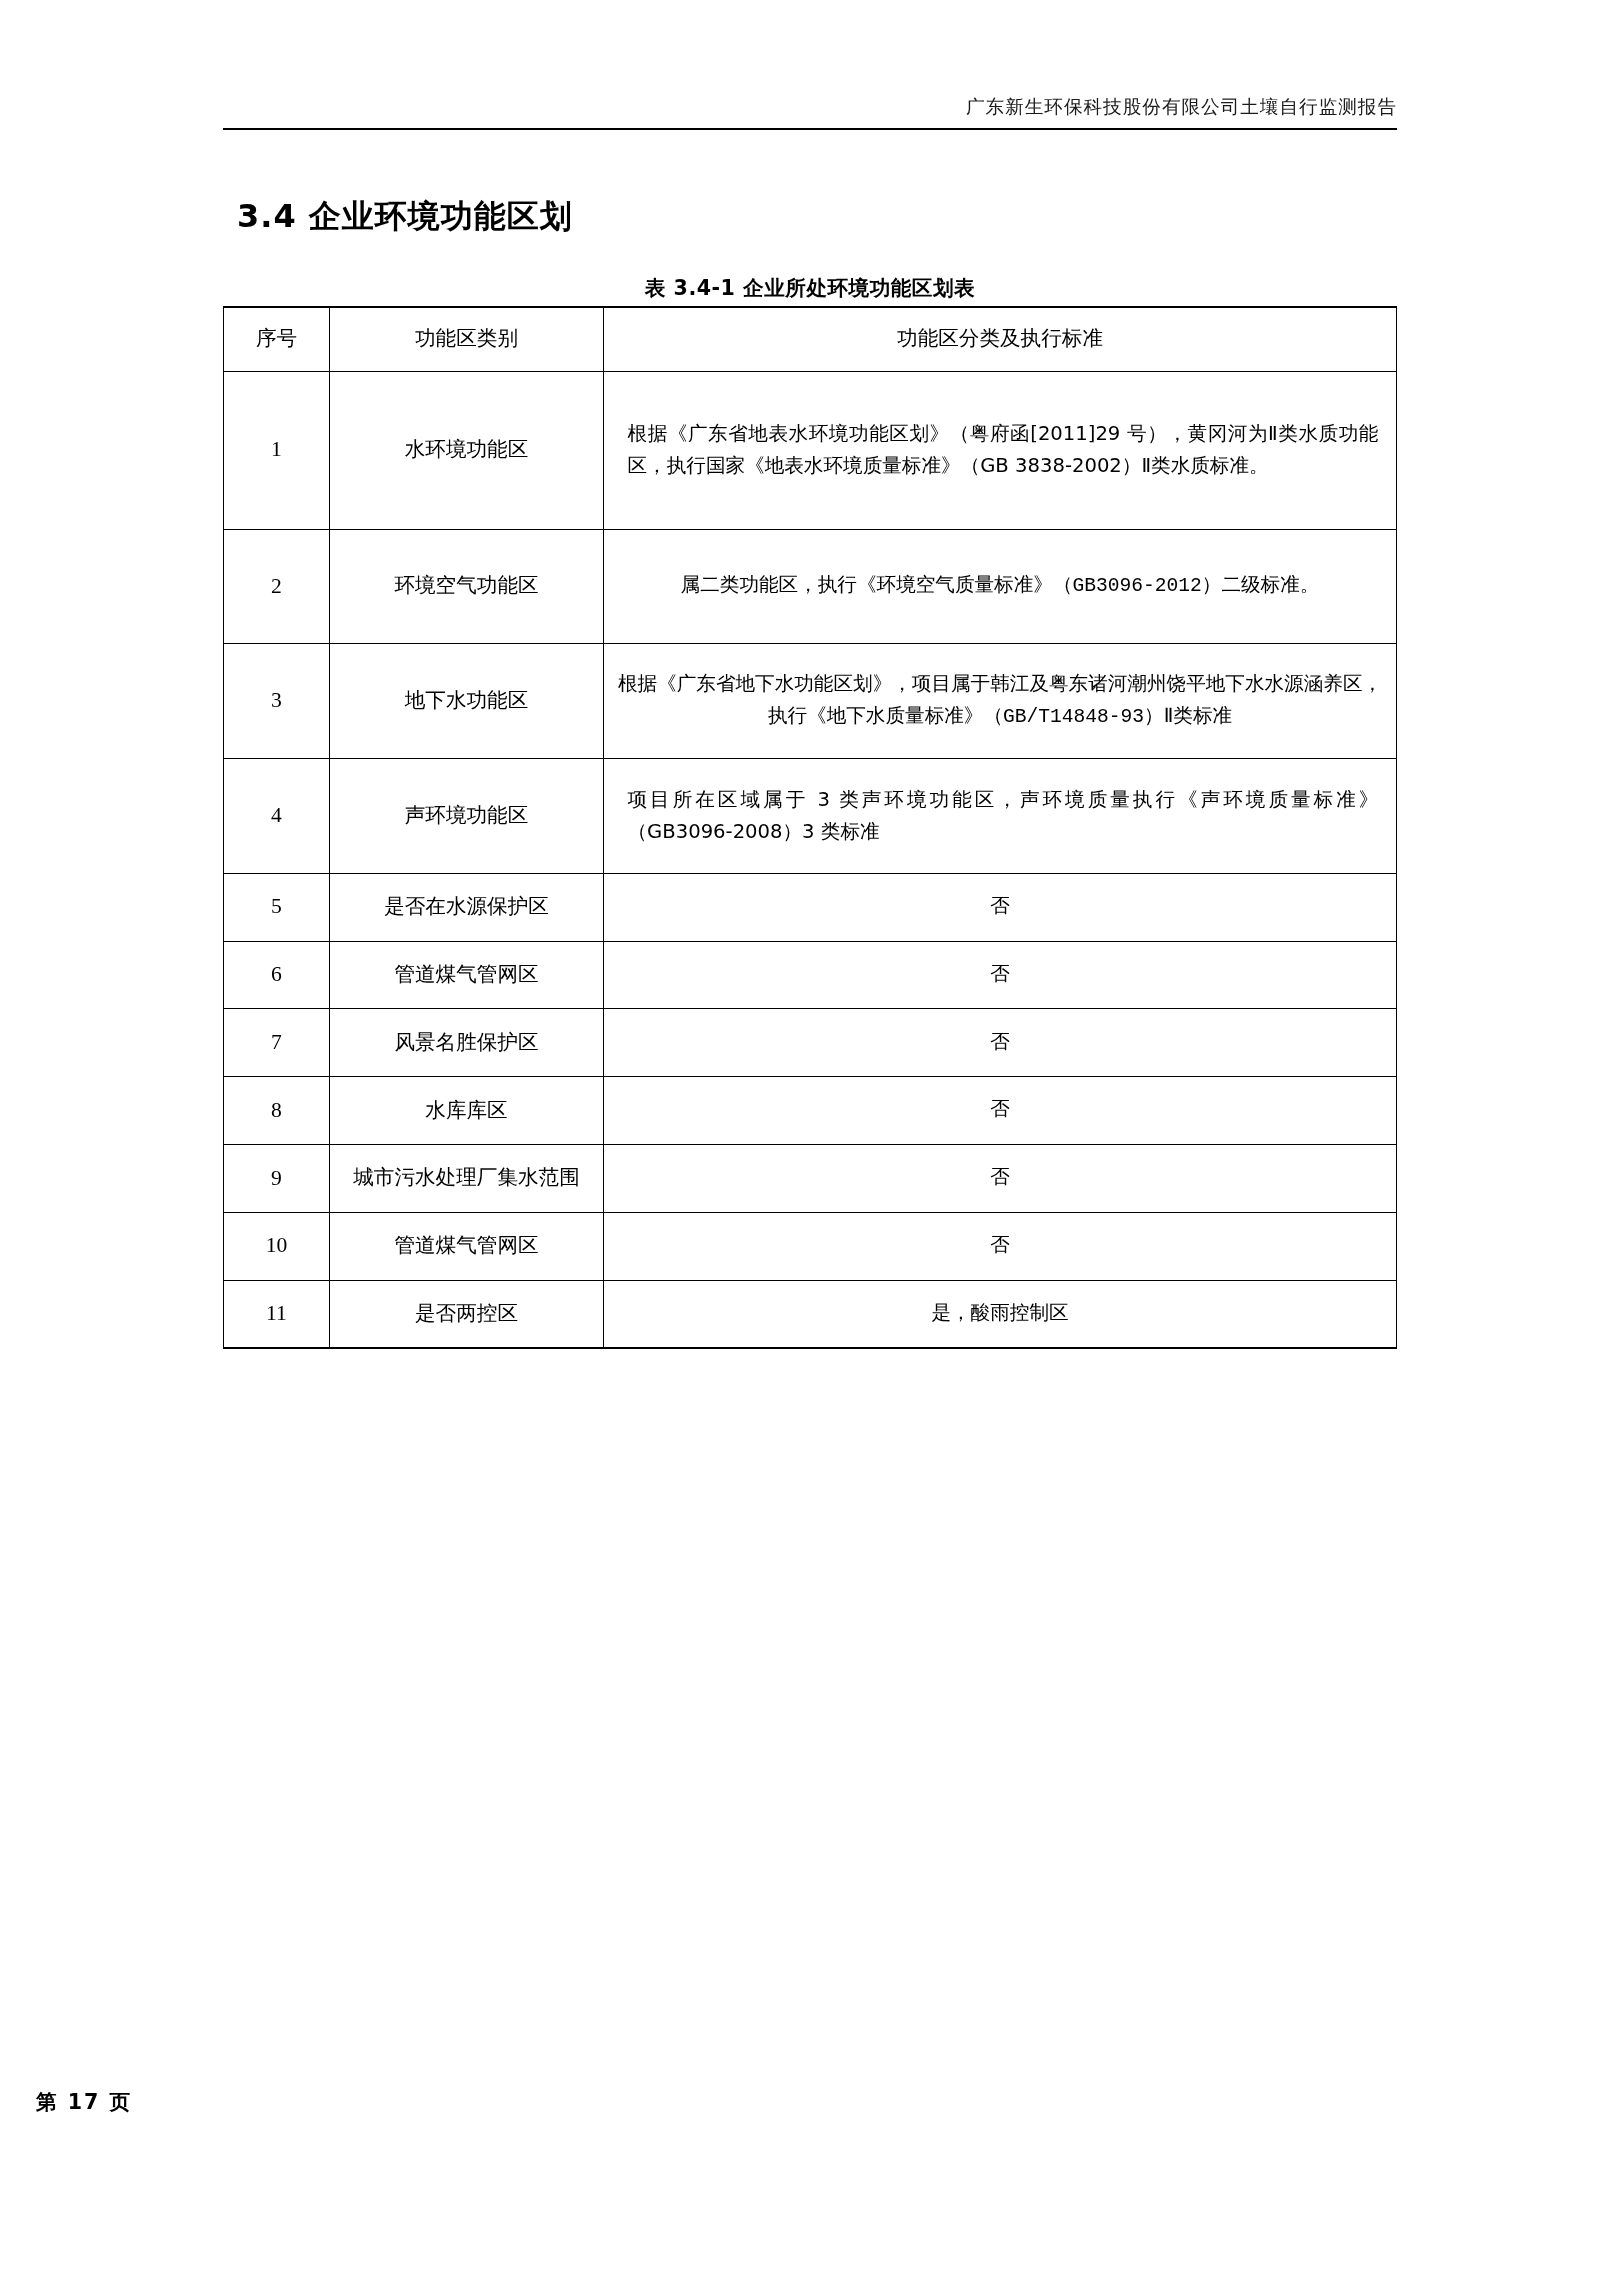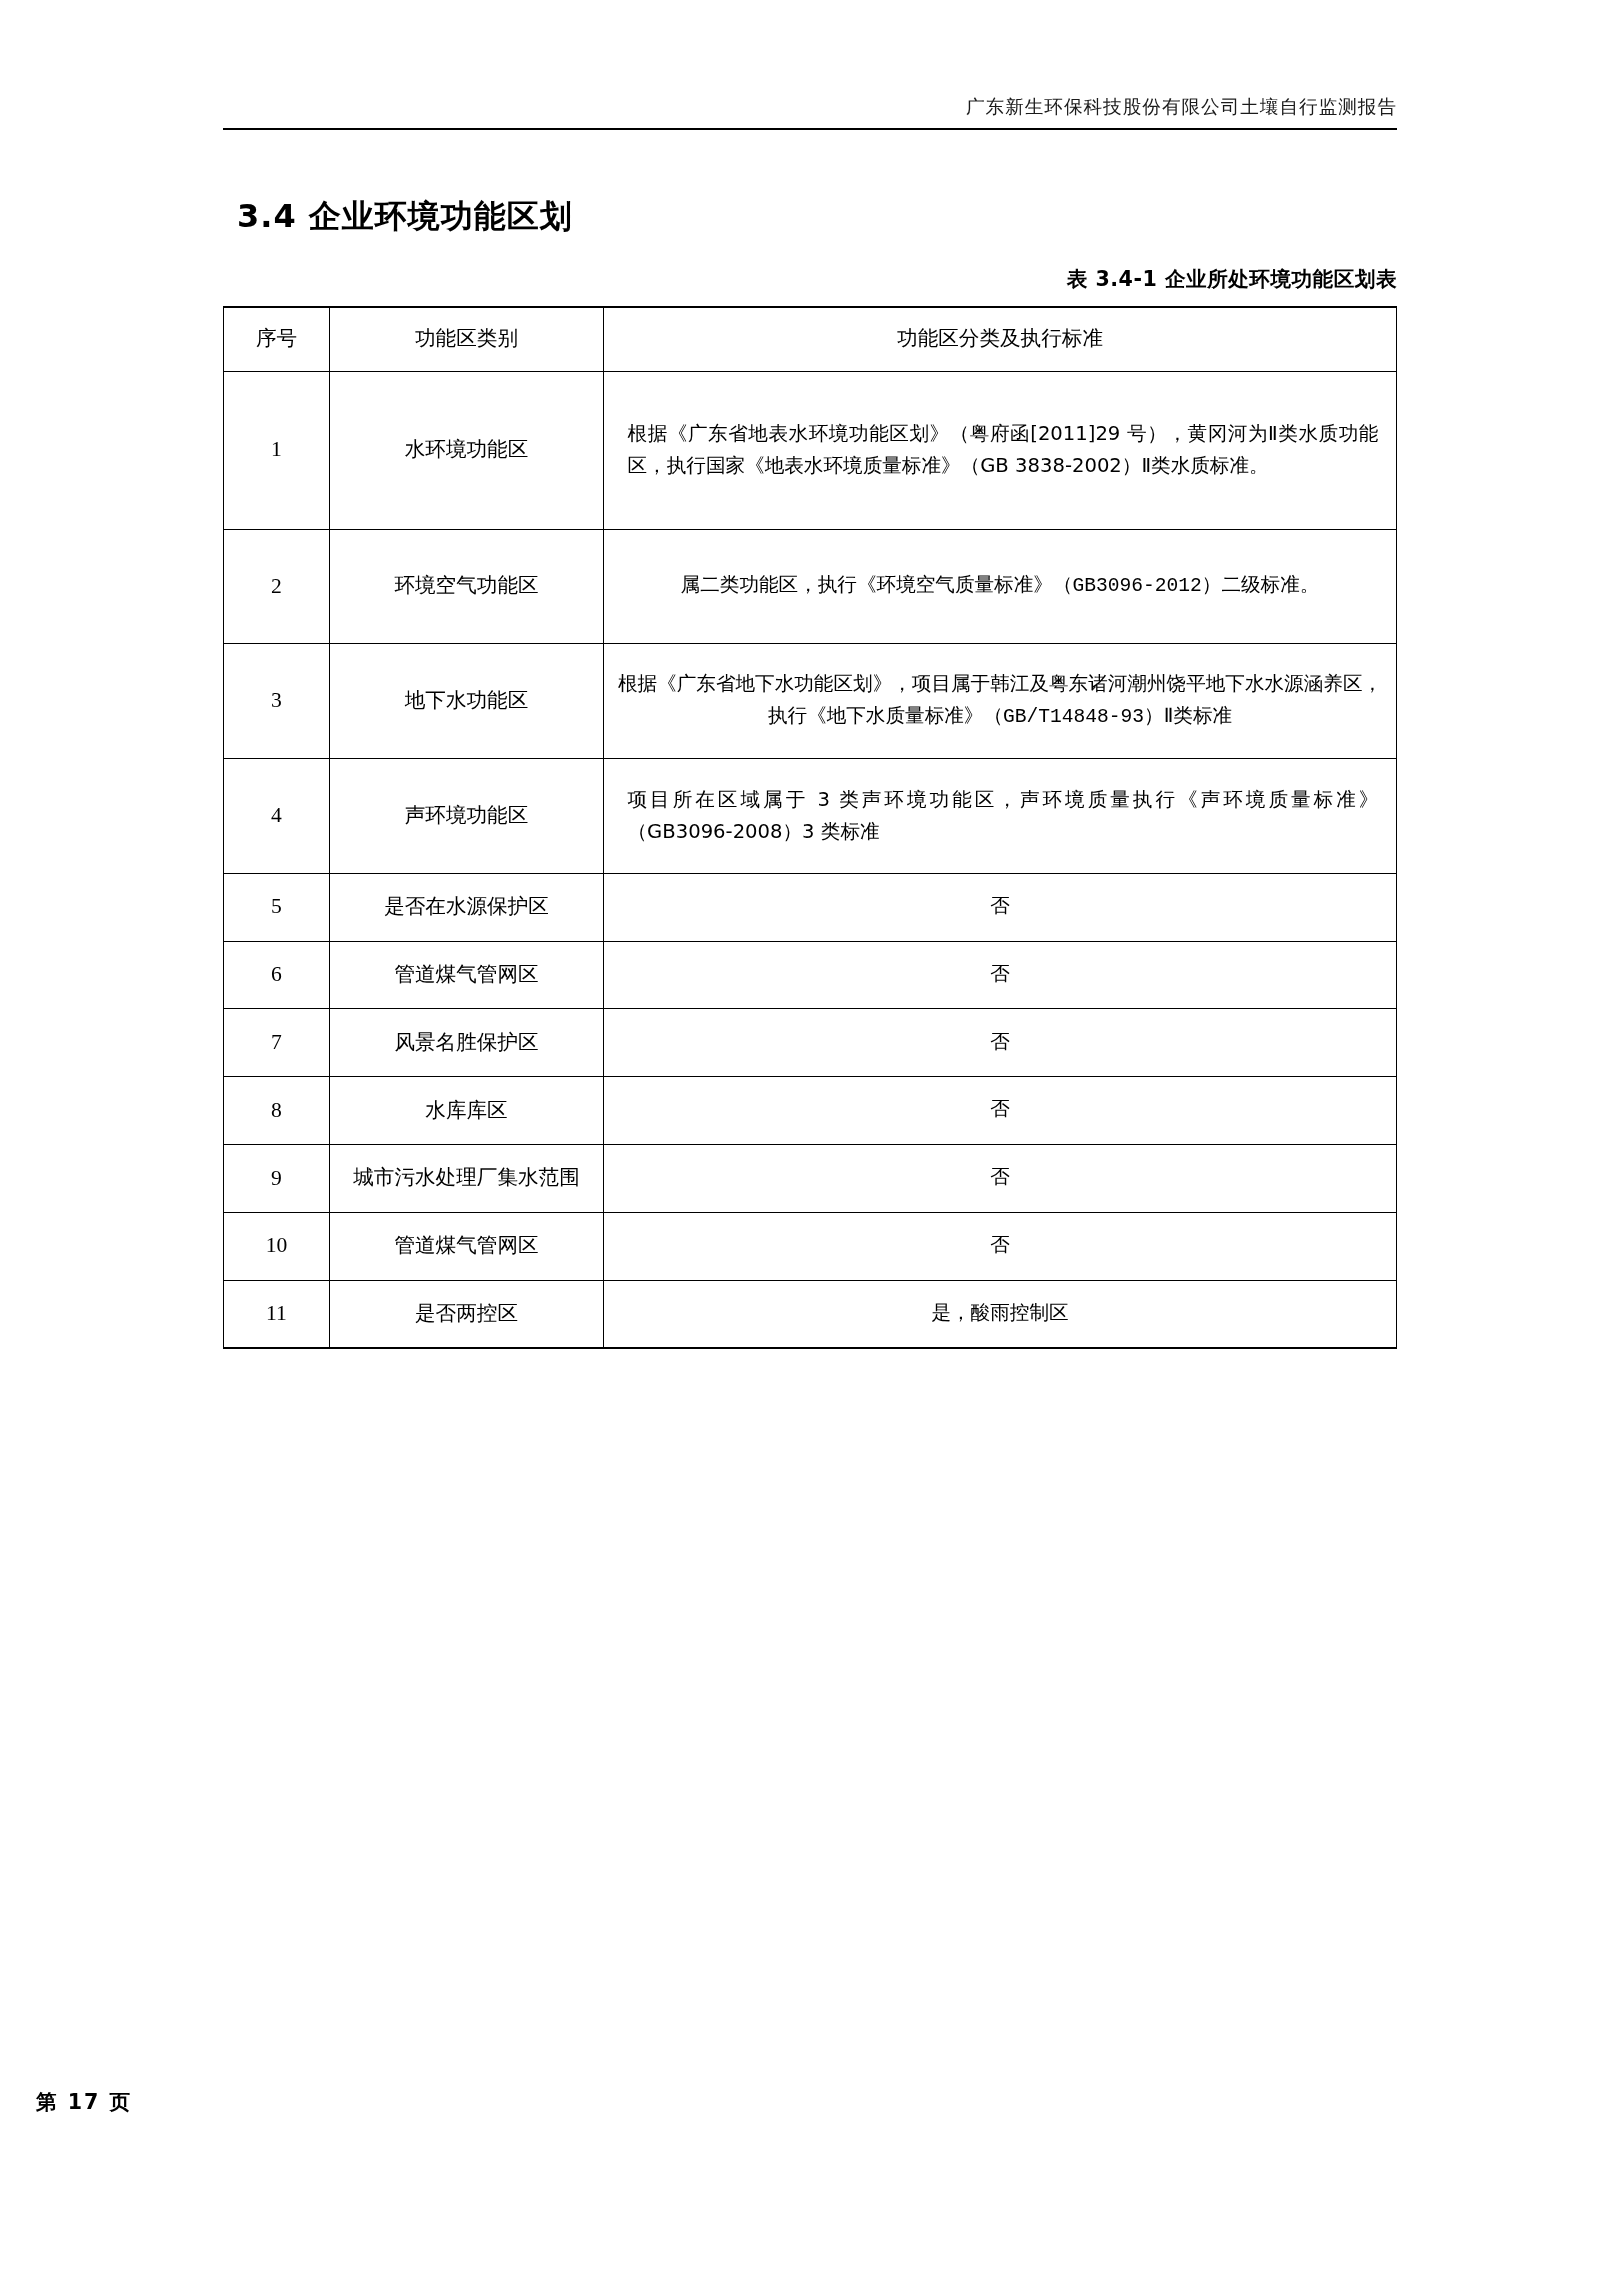--- a/index.html
+++ b/index.html
@@ -43,24 +43,24 @@
     position: absolute;
     top: 174px;
     left: 237px;
     font-family: "DejaVu Sans", sans-serif;
     font-weight: bold;
     font-size: 32px;
     letter-spacing: 1px;
   }
   .table-caption {
     position: absolute;
-    top: 265px;
-    left: 223px;
-    width: 1174px;
-    text-align: right;
+    top: 274px;
+    left: 223px;
+    width: 1174px;
+    text-align: center;
     font-family: "DejaVu Sans", sans-serif;
     font-weight: bold;
     font-size: 20.6px;
     letter-spacing: 0.5px;
   }
   table.main {
     position: absolute;
     top: 306px;
     left: 223px;
     width: 1174px;

